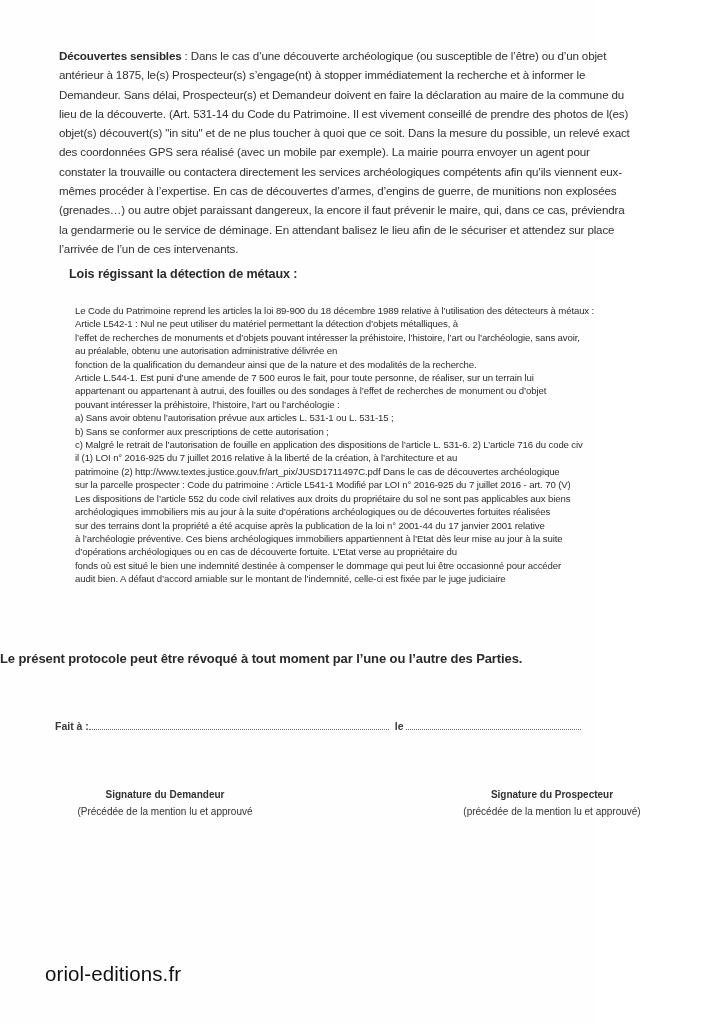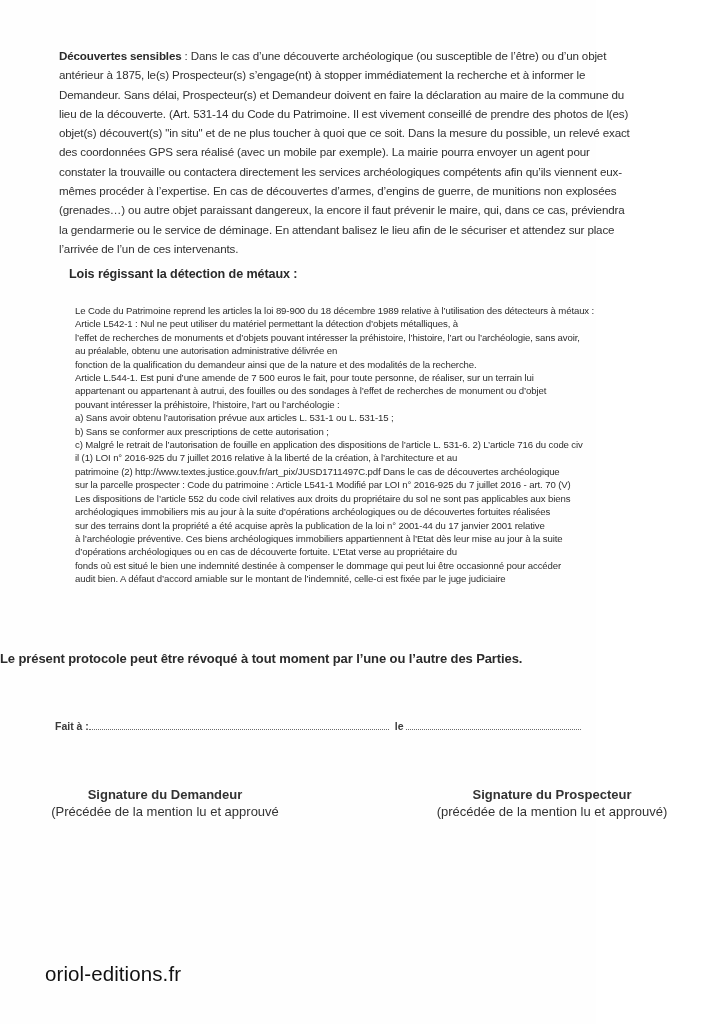--- a/index.html
+++ b/index.html
@@ -91,21 +91,21 @@
       border-bottom: 1.5px dotted #6a6a6a;
       height: 9px;
     }
     .dots.place { width: 300px; }
     .dots.date { width: 175px; }
     .le-label { font-weight: bold; margin: 12px 2px 0 6px; }
     .sig {
       position: absolute;
       top: 786px;
       text-align: center;
-      font-size: 13px;
+      font-size: 10px;
       line-height: 17px;
       color: #333;
     }
     .sig .title { font-weight: bold; }
     .sig.left { left: 40px; width: 250px; }
     .sig.right { left: 432px; width: 240px; }
     .footer-brand {
       position: absolute;
       left: 45px;
       top: 962px;

